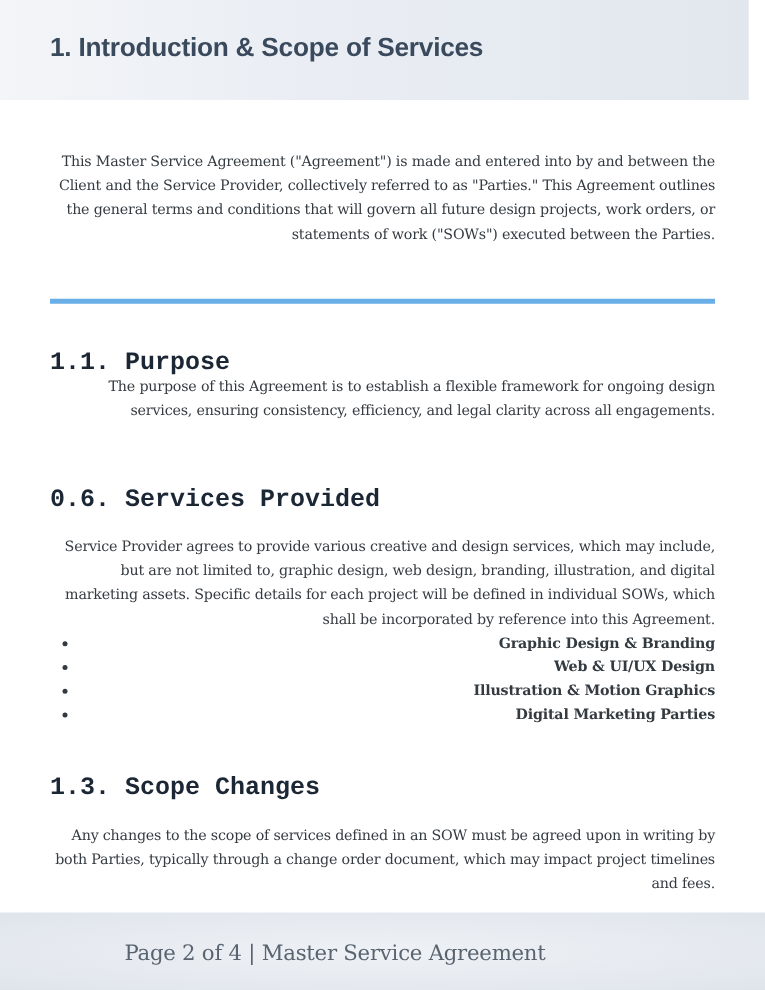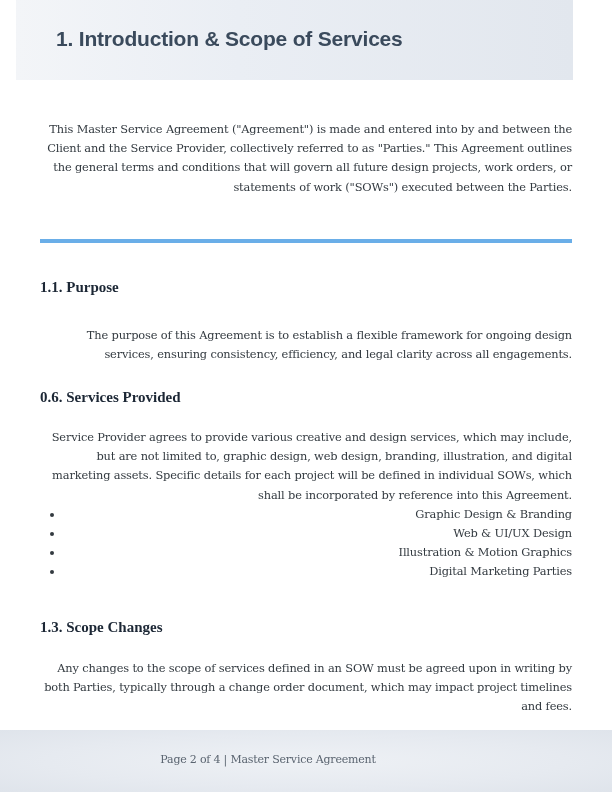--- a/index.html
+++ b/index.html
@@ -8,22 +8,22 @@
     }
     body {
       width: 612px;
       height: 792px;
       background: #ffffff;
       position: relative;
       overflow: hidden;
     }
     .header {
       position: absolute;
-      left: 16px; top: 0;
-      width: 557px;
+      left: 0; top: 0;
+      width: 599px;
       height: 80px;
       background: linear-gradient(90deg, #f3f5f8 0%, #eaeef4 40%, #e2e7ee 100%);
     }
     .header h1 {
       position: absolute;
       left: 40px;
       top: 27px;
       margin: 0;
       font-family: "Liberation Sans", sans-serif;
       font-weight: bold;
@@ -49,69 +49,70 @@
     .intro { position: absolute; top: 0; left: 0; width: 532px; }
     .divider {
       position: absolute;
       left: 0;
       top: 119px;
       width: 532px;
       height: 4px;
       background: #6aaee8;
     }
     h2 {
-      font-family: Liberation Serif, serif;
+      font-family: Liberation Mono, monospace;
       font-weight: bold;
-      font-size: 15px;
+      font-size: 20px;
       color: #1c2735;
       margin: 0;
       position: absolute;
       left: 0;
     }
     .sec { position: absolute; left: 0; width: 532px; }
     ul {
       margin: 0;
       padding-left: 24px;
       list-style: disc;
+      font-weight: bold;
     }
     ul li { padding-left: 0; }
     .footer {
       position: absolute;
       left: 0;
       top: 730px;
       width: 612px;
       height: 62px;
       background: radial-gradient(ellipse at center, #eef1f5 0%, #e6eaf0 60%, #dfe4eb 100%);
     }
     .footer span {
       position: absolute;
       left: 0;
       width: 536px;
       top: 23px;
       text-align: center;
       font-family: "DejaVu Serif", serif;
-      font-size: 11px;
+      font-size: 17px;
       color: #5a6470;
       letter-spacing: -0.2px;
     }
   </style>
 </head>
 <body>
 
 <div class="header">
   <h1>1. Introduction &amp; Scope of Services</h1>
 </div>
 
 <div class="content">
   <p class="intro">This Master Service Agreement ("Agreement") is made and entered into by and between the Client and the Service Provider, collectively referred to as "Parties." This Agreement outlines the general terms and conditions that will govern all future design projects, work orders, or statements of work ("SOWs") executed between the Parties.</p>
 
   <div class="divider"></div>
 
   <h2 style="top:159px;">1.1. Purpose</h2>
-  <p class="sec" style="top:206px;">The purpose of this Agreement is to establish a flexible framework for ongoing design services, ensuring consistency, efficiency, and legal clarity across all engagements.</p>
+  <p class="sec" style="top:180px;">The purpose of this Agreement is to establish a flexible framework for ongoing design services, ensuring consistency, efficiency, and legal clarity across all engagements.</p>
 
   <h2 style="top:269px;">0.6. Services Provided</h2>
   <div class="sec" style="top:308px;">
     <p>Service Provider agrees to provide various creative and design services, which may include, but are not limited to, graphic design, web design, branding, illustration, and digital marketing assets. Specific details for each project will be defined in individual SOWs, which shall be incorporated by reference into this Agreement.</p>
     <ul>
       <li>Graphic Design &amp; Branding</li>
       <li>Web &amp; UI/UX Design</li>
       <li>Illustration &amp; Motion Graphics</li>
       <li>Digital Marketing Parties</li>
     </ul>

